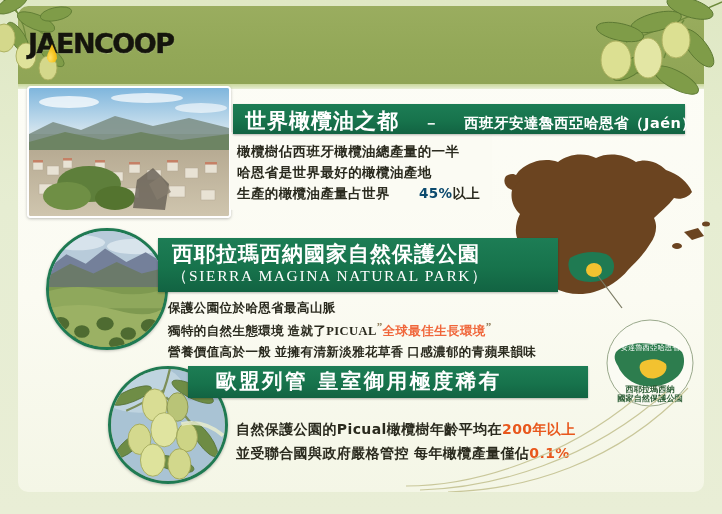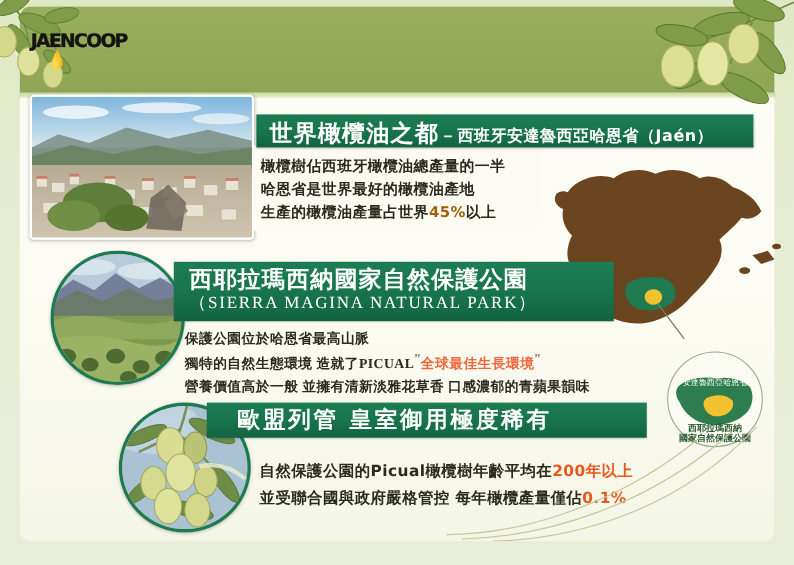--- a/index.html
+++ b/index.html
@@ -44,21 +44,21 @@
   .header-strip {
     position: absolute; left: 18px; top: 84px; width: 686px; height: 5px;
     background: linear-gradient(180deg,#c9d79b,#e7eed3);
   }
 
   
   .logo {
     position: absolute; left: 28px; top: 28px;
     font-family: "DejaVu Sans", sans-serif;
     font-weight: 800;
-    font-size: 17px;
+    font-size: 27px;
     letter-spacing: -1.5px;
     color: #14140c;
     text-shadow: 0 1px 0 rgba(255,255,255,.25);
     z-index: 9;
     -webkit-text-stroke: 0.4px #14140c;
   }
   .logo-drop {
     position: absolute; left: 46px; top: 44px; width: 12px; height: 19px;
     background: radial-gradient(ellipse at 35% 72%, #ffe066 0%, #f4c21c 45%, #d79a06 100%);
     border-radius: 50% 50% 50% 50% / 68% 68% 32% 32%;
@@ -145,28 +145,28 @@
   }
 
   .body-text {
     color: #2a2a1e;
     font-size: 13.5px;
     font-weight: 700;
     line-height: 1.55;
     letter-spacing: .4px;
     white-space: nowrap;
   }
-  .hl-red    { color: #a16207; }
+  .hl-red    { color: #0c4a6e; margin-left: 29px; }
   .hl-orange { color: #e8571c; }
   .hl-pick   { color: #f0663a; font-weight: 700; }
   .quote-mk  { color: #8c7a55; font-size: 11px; vertical-align: super; }
 
   
   #block1 { left: 233px; top: 104px; width: 452px; }
-  #block1 .bar { height: 30px; width: 452px; align-items: baseline; }
+  #block1 .bar { height: 30px; width: 452px; align-items: baseline; gap: 24px; }
   #block1 .bar .cn-big { line-height: 30px; }
   #block1 .bar .cn-sub { line-height: 30px; }
   #block1 .lines { margin-top: 7px; padding-left: 4px; }
 
   
   #block2 { left: 158px; top: 238px; width: 400px; font-family: Liberation Serif, serif; }
   #block2 .bar {
     width: 400px; height: 54px;
     flex-direction: column; align-items: flex-start; justify-content: center;
     padding: 2px 8px 4px 14px;

